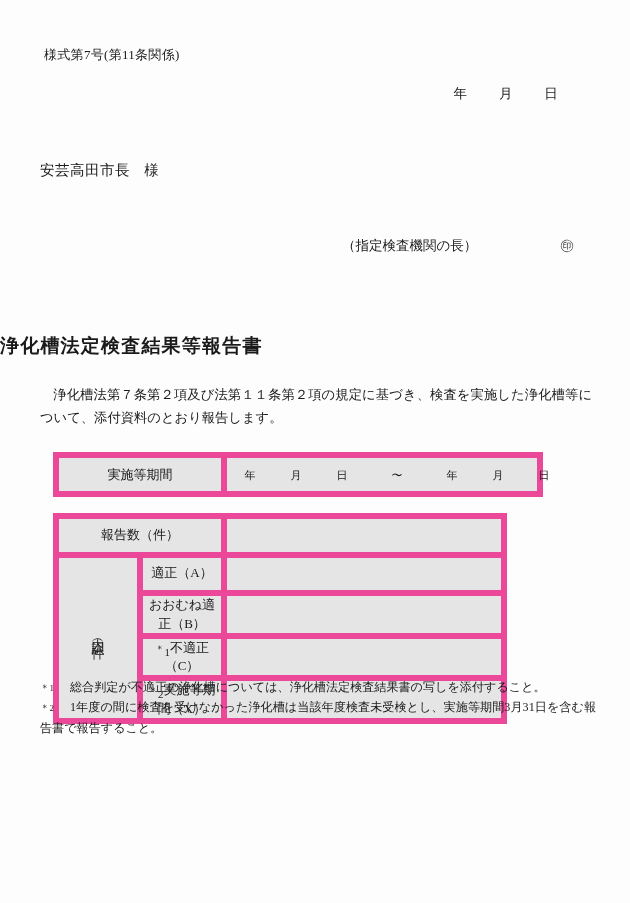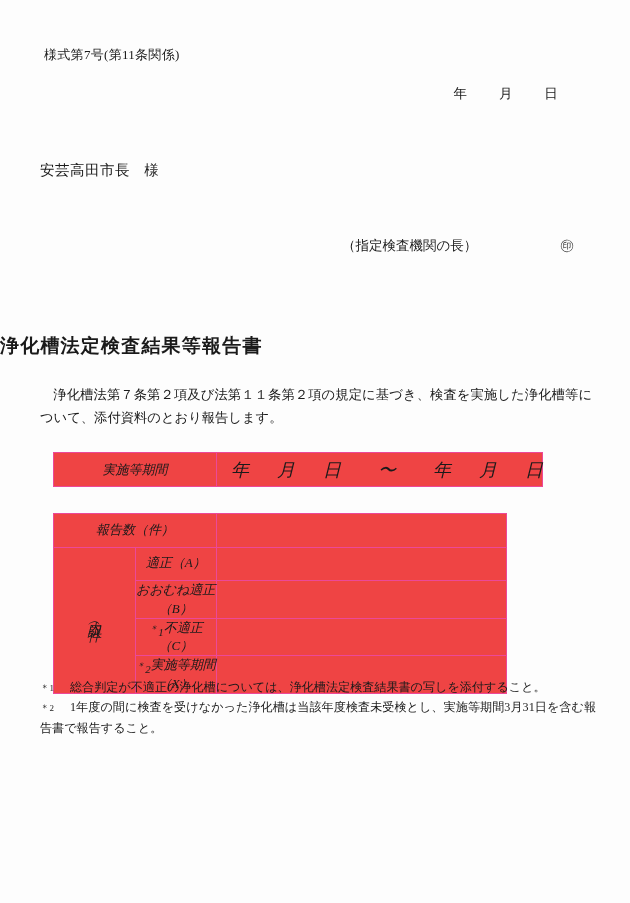--- a/index.html
+++ b/index.html
@@ -104,40 +104,39 @@
   }
 
   
   .tbl {
     position: absolute;
     border-collapse: collapse;
     table-layout: fixed;
     font-size: 13px;
   }
   .tbl td {
-    border: 1px solid #ec4899;
+    border: 6px solid #ec4899;
     padding: 0;
     vertical-align: middle;
     text-align: center;
-    background: #ef4444;
-    font-style: italic;
+    background: #e5e5e5;
   }
 
   
   #period-table {
     left: 53px;
     top: 452px;
     width: 490px;
   }
   #period-table td {
     height: 33px;
   }
   .col-label  { width: 162px; }
   .period-val {
-    font-size: 18px;
+    font-size: 11px;
     white-space: nowrap;
   }
   .period-val .seg {
     display: inline-block;
     width: 46px;
     text-align: center;
   }
   .period-val .tilde {
     display: inline-block;
     width: 64px;

